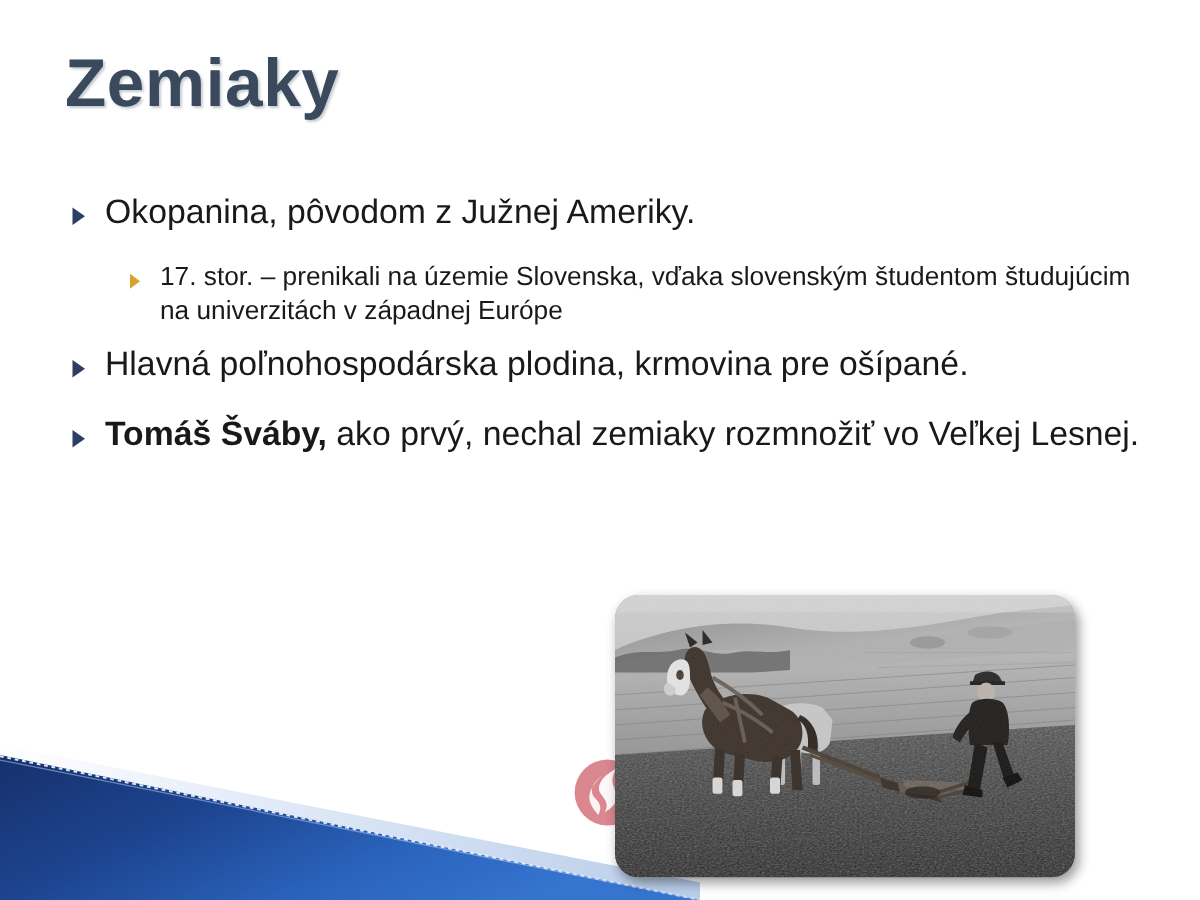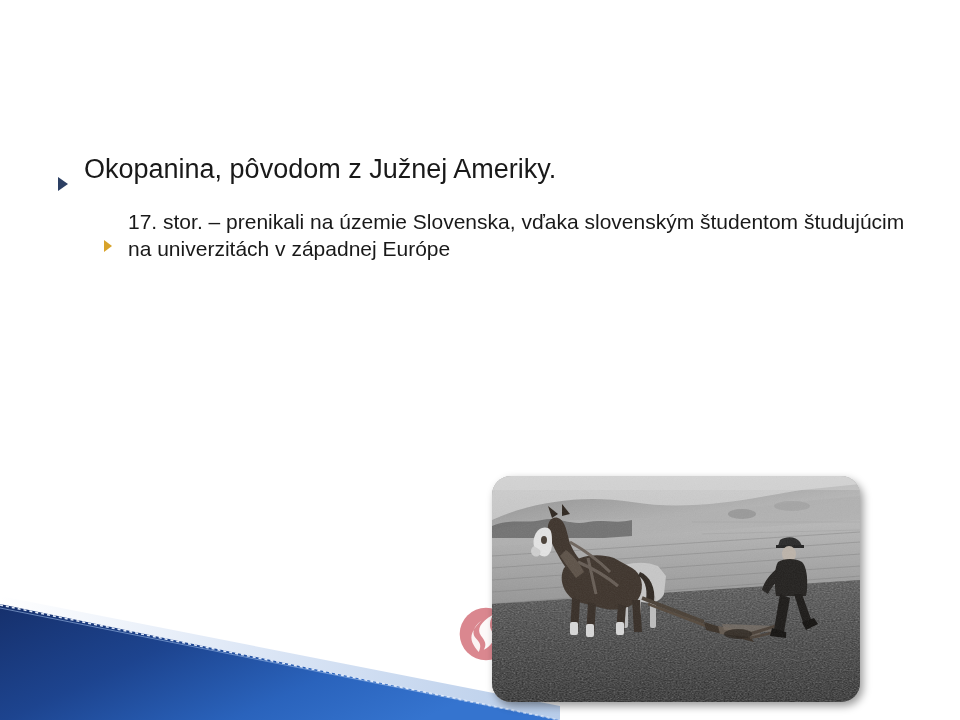--- a/index.html
+++ b/index.html
@@ -52,21 +52,21 @@
   
   .body-area {
     position: absolute;
     left: 58px;
     top: 152px;
     width: 860px;
   }
 
   .bullet-row {
     display: flex;
-    align-items: center;
+    align-items: flex-start;
     color: #191919;
   }
 
   .bullet-row.lvl1 {
     font-size: 27px;
     line-height: 1.30;
     margin-bottom: 3px;
   }
 
   .bullet-row.lvl2 {
@@ -156,46 +156,55 @@
 
       <polygon points="0,6 560,116 560,130 0,22" fill="url(#paleBand)"></polygon>
 
       <polygon points="0,14 560,130 0,130" fill="url(#blueTri)"></polygon>
 
       <line x1="0" y1="15" x2="560" y2="130" stroke="#eaf2ff" stroke-width="1.6" stroke-dasharray="3 3" opacity="0.95"></line>
       <line x1="0" y1="18" x2="560" y2="130" stroke="#9dbbe6" stroke-width="1" opacity="0.6"></line>
     </svg>
   </div>
 
+  <div class="slide-title">Zemiaky</div>
 
   <div class="body-area">
 
     <div class="bullet-row lvl1">
       <span class="bullet-marker lvl1"></span>
       <span class="bullet-text">Okopanina, pôvodom z Južnej Ameriky.</span>
     </div>
 
     <div class="group-gap"></div>
 
 
     <div class="group-gap"></div>
 
     <div class="bullet-row lvl2">
       <span class="bullet-marker lvl2"></span>
       <span class="bullet-text">17. stor. – prenikali na územie Slovenska, vďaka slovenským študentom študujúcim na univerzitách v západnej Európe</span>
     </div>
 
     <div class="group-gap"></div>
 
-
-    <div class="group-gap"></div>
-
-
-    <div class="group-gap"></div>
-
+    <div class="bullet-row lvl1">
+      <span class="bullet-marker lvl1"></span>
+      <span class="bullet-text">Hlavná poľnohospodárska plodina, krmovina pre ošípané.</span>
+    </div>
+
+    <div class="group-gap"></div>
+
+
+    <div class="group-gap"></div>
+
+    <div class="bullet-row lvl1">
+      <span class="bullet-marker lvl1"></span>
+      <span class="bullet-text"><b>Tomáš Šváby,</b><span> ako prvý, nechal zemiaky rozmnožiť vo Veľkej Lesnej.</span></span>
+    </div>
 
   </div>
 
   <div class="watermark">
     <svg viewBox="0 0 100 100">
       <circle cx="50" cy="50" r="47" fill="#d4737c"></circle>
       <path d="M62 16 C40 28 33 42 41 53 C48 62 52 68 46 78
                C58 72 68 60 62 48 C57 39 54 32 62 16 Z" fill="#ffffff" opacity="0.95"></path>
       <path d="M42 26 C26 38 24 50 33 59 C40 66 42 72 37 82
                C28 72 20 60 26 47 C30 38 36 32 42 26 Z" fill="#ffffff" opacity="0.9"></path>

